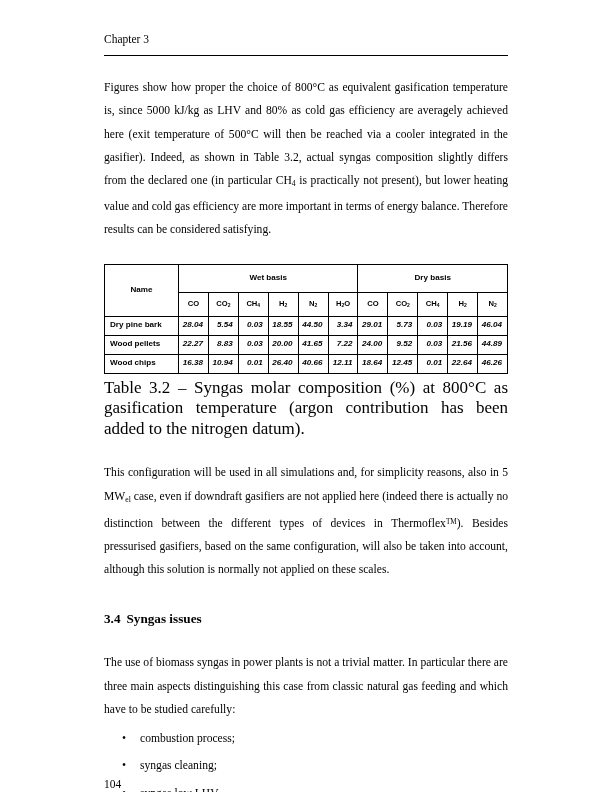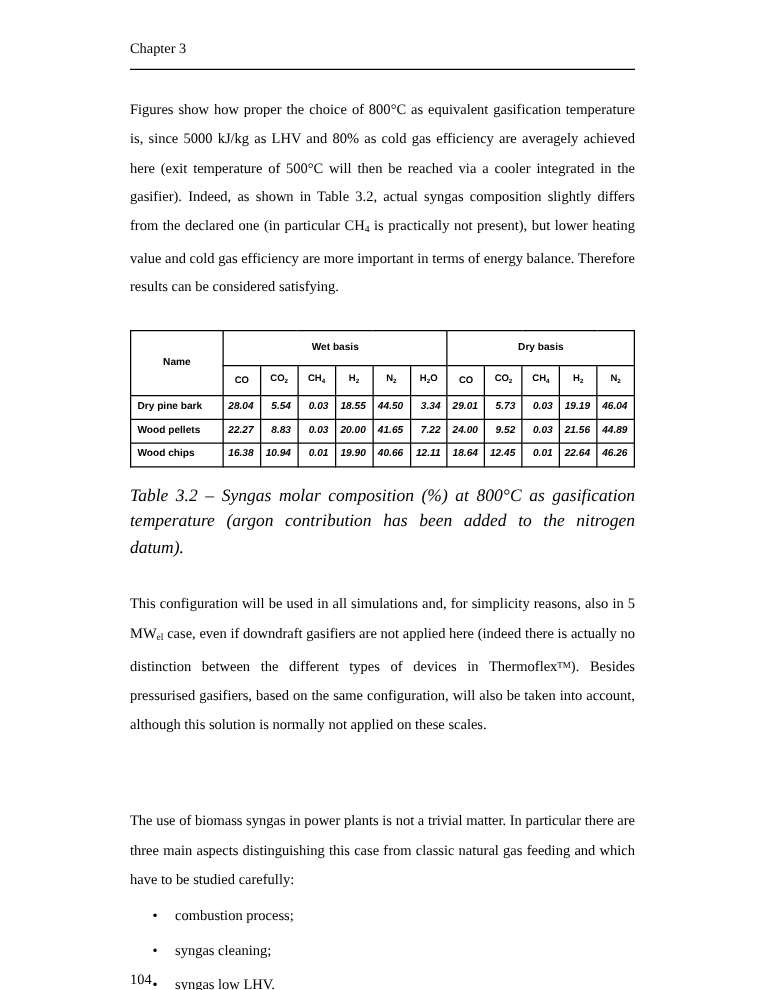--- a/index.html
+++ b/index.html
@@ -99,24 +99,23 @@
     font-size: 8.1px;
     height: 18px;
     font-style: italic;
   }
   table.syngas th.sub {
     height: 23px;
   }
 
   
   p.caption {
-    margin: 14px 0 0 0;
-    font-size: 14px;
+    margin: 4px 0 0 0;
+    font-size: 17px;
     line-height: 20.5px;
-    font-style: italic;
     text-align: justify;
   }
 
   
   h2.section {
     margin: 0;
     font-size: 13.2px;
     font-weight: bold;
     line-height: 1.2;
   }
@@ -220,41 +219,42 @@
             <td class="num">9.52</td>
             <td class="num">0.03</td>
             <td class="num">21.56</td>
             <td class="num">44.89</td>
           </tr>
           <tr>
             <th class="rowhead">Wood chips</th>
             <td class="num">16.38</td>
             <td class="num">10.94</td>
             <td class="num">0.01</td>
-            <td class="num">19.90</td>
+            <td class="num">26.40</td>
             <td class="num">40.66</td>
             <td class="num">12.11</td>
             <td class="num">18.64</td>
             <td class="num">12.45</td>
             <td class="num">0.01</td>
             <td class="num">22.64</td>
             <td class="num">46.26</td>
           </tr>
         </tbody>
       </table>
     </div>
 
     <p class="caption"><span>Table 3.2 – Syngas molar composition (%) at 800</span><span>°</span><span>C as gasification temperature (argon contribution has been added to the nitrogen datum).</span></p>
 
     <div class="gap-after-caption"></div>
 
     <p class="body tight"><span>This configuration will be used in all simulations and, for simplicity reasons, also in 5 MW</span><sub>el</sub><span> case, even if downdraft gasifiers are not applied here (indeed there is actually no distinction between the different types of devices in Thermoflex</span><sup class="tm">TM</sup><span>). Besides pressurised gasifiers, based on the same configuration, will also be taken into account, although this solution is normally not applied on these scales.</span></p>
 
     <div class="gap-before-section"></div>
 
+    <h2 class="section"><span class="sec-num">3.4</span><span>Syngas issues</span></h2>
 
     <div class="gap-after-section"></div>
 
     <p class="body tight">The use of biomass syngas in power plants is not a trivial matter. In particular there are three main aspects distinguishing this case from classic natural gas feeding and which have to be studied carefully:</p>
 
     <div class="gap-before-list"></div>
 
     <ul class="bullets">
       <li><span class="dot">•</span><span>combustion process;</span></li>
       <li><span class="dot">•</span><span>syngas cleaning;</span></li>

